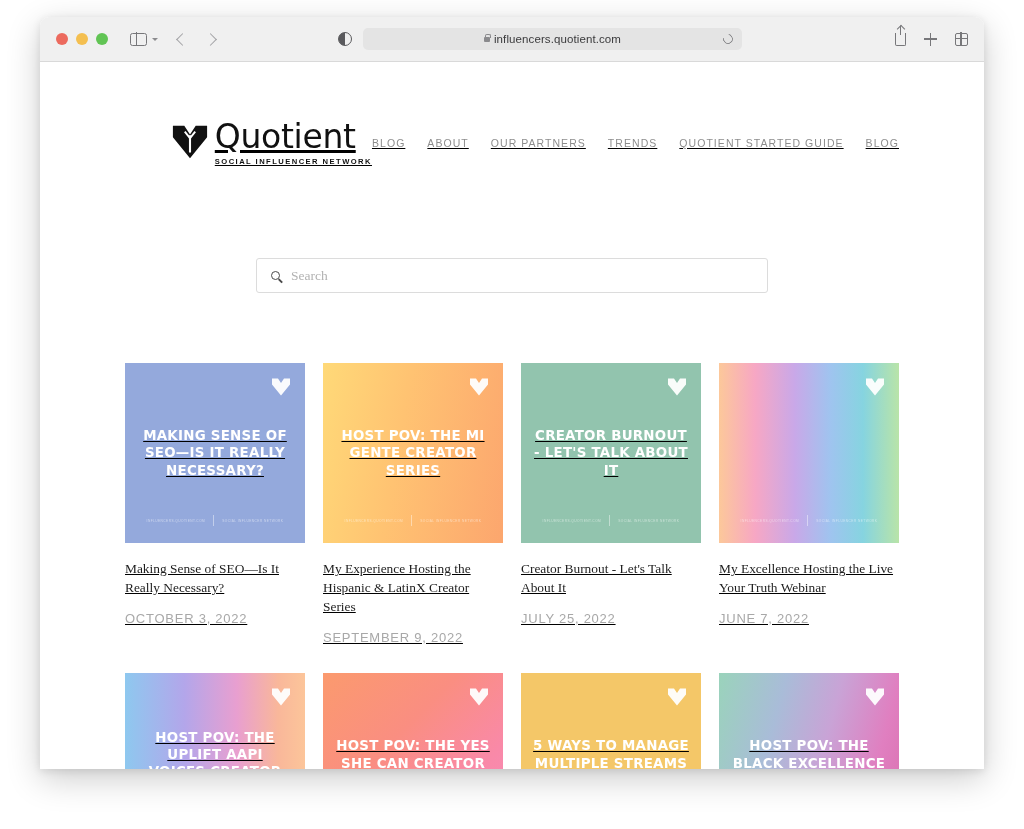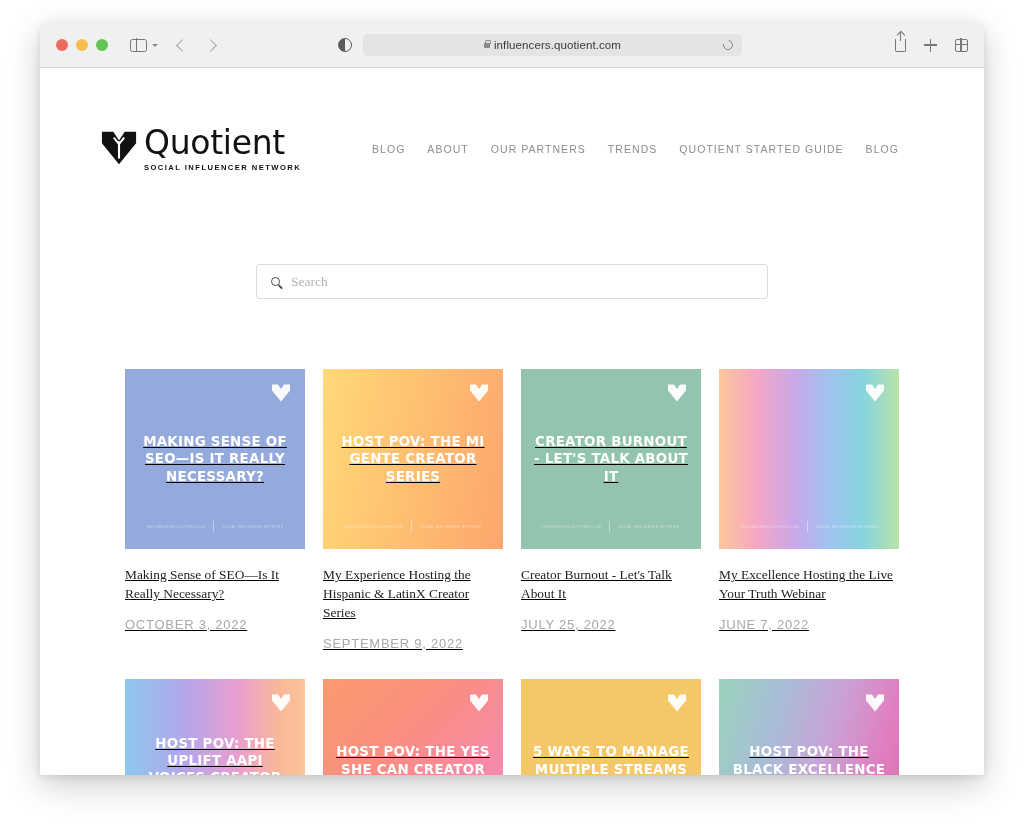--- a/index.html
+++ b/index.html
@@ -9,21 +9,21 @@
     height: 829px;
     background: #ffffff;
     font-family: "Liberation Sans", sans-serif;
     overflow: hidden;
   }
 
   
   .browser-window {
     position: absolute;
     left: 40px;
-    top: 23px;
+    top: 17px;
     width: 944px;
     height: 752px;
     background: #ffffff;
     border-radius: 9px 9px 0 0;
     overflow: hidden;
     box-shadow: 0 10px 34px rgba(0,0,0,0.20), 0 2px 8px rgba(0,0,0,0.10);
   }
 
   .toolbar {
     height: 45px;
@@ -192,22 +192,23 @@
   .page {
     height: 707px;
     background: #fff;
     overflow: hidden;
     position: relative;
   }
 
   .site-header {
     display: flex;
     align-items: center;
-    justify-content: space-between;
+    justify-content: flex-end;
     padding: 58px 85px 0 60px;
+    text-decoration: underline;
   }
 
   .logo { display: flex; align-items: flex-start; gap: 6px; }
   .logo-mark { width: 38px; height: 38px; margin-top: 3px; flex: none; }
   .logo-text { display: flex; flex-direction: column; }
   .logo-word {
     font-family: "DejaVu Sans", sans-serif;
     font-size: 33px;
     font-weight: 400;
     color: #111;

